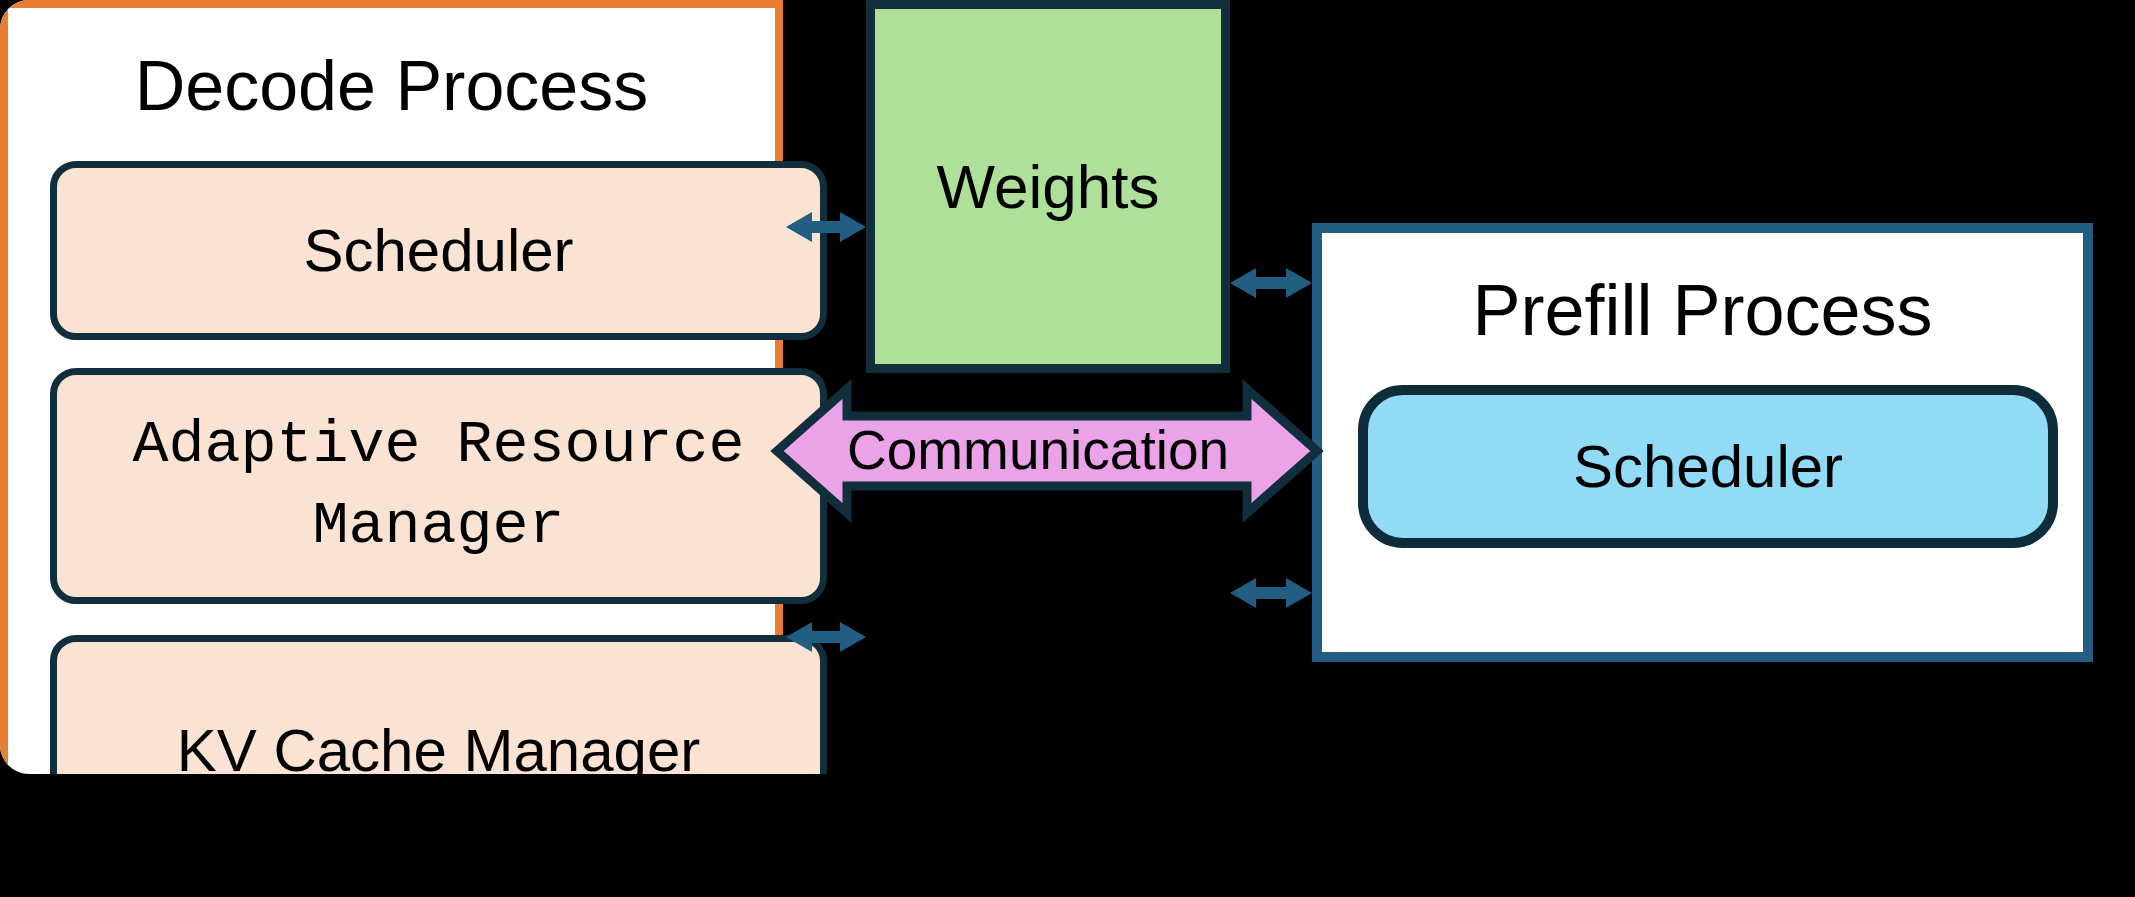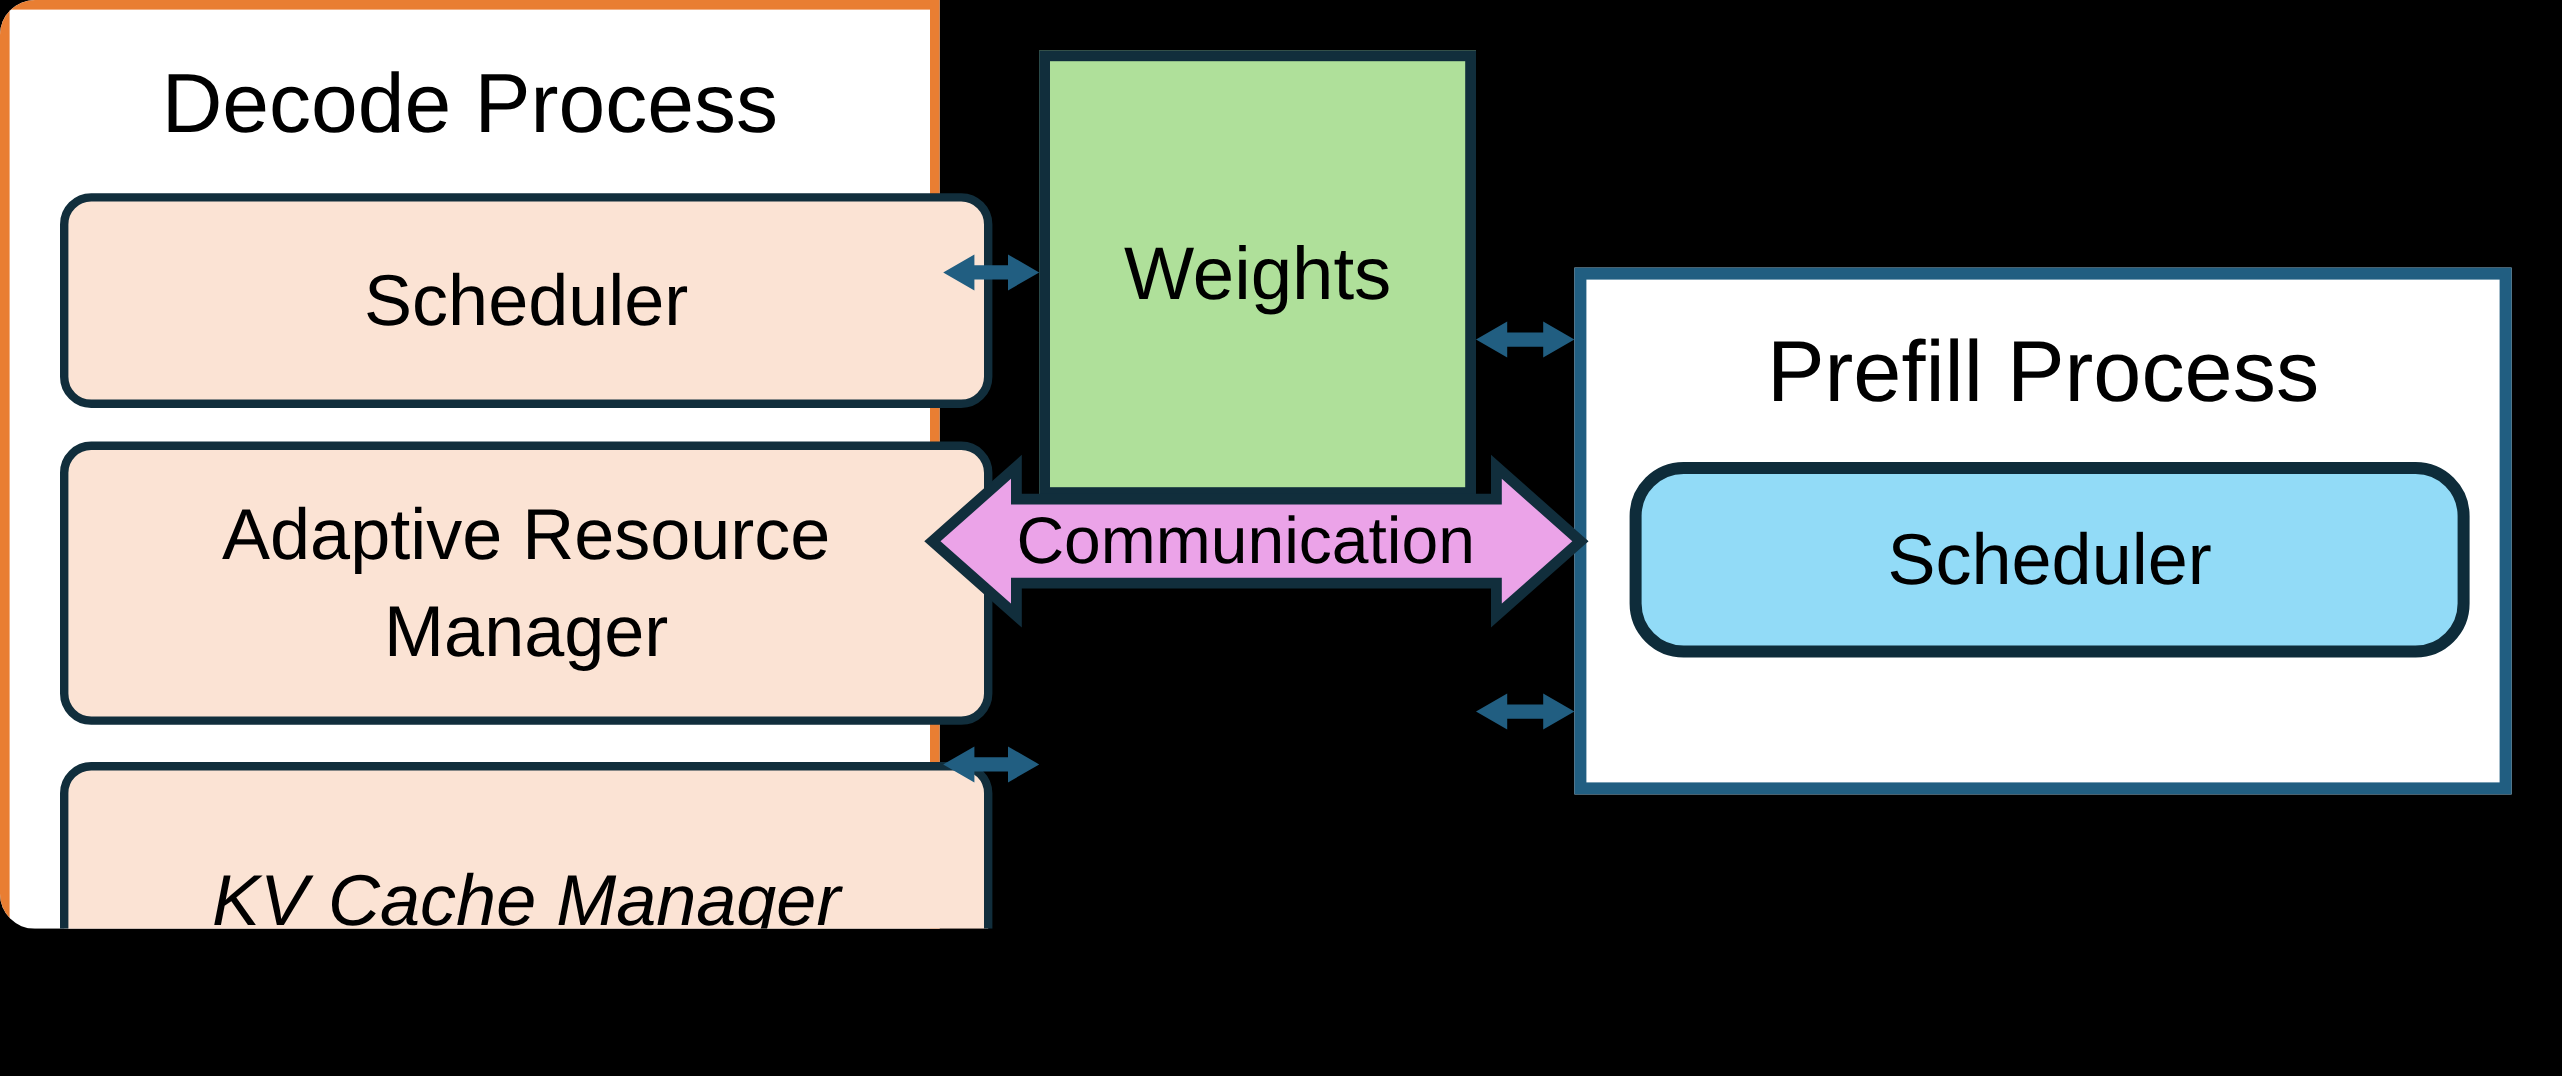--- a/index.html
+++ b/index.html
@@ -9,26 +9,26 @@
   }
   .box{position:absolute;box-sizing:border-box;}
   
   .decode{left:0;top:0;width:783px;height:895px;background:#ffffff;border:8px solid #e97e32;}
   .decode-title{position:absolute;left:0;top:43px;width:100%;text-align:center;
     font-size:70px;line-height:70px;}
   .module{position:absolute;left:42px;width:703px;background:#fbe3d4;
     border:7px solid #112e3c;border-radius:26px;display:flex;align-items:center;
     justify-content:center;text-align:center;font-size:60px;line-height:1.35;padding:0 30px;}
   .mod-scheduler{top:153px;height:165px;}
-  .mod-arm{top:360px;height:222px;}
-  .mod-kvm{top:627px;height:216px;font-style:italic;}
+  .mod-arm{top:360px;height:222px;font-family:Liberation Mono, monospace;}
+  .mod-kvm{top:627px;height:216px;}
   
   .resource{background:#afe09a;border:9px solid #112e3c;display:flex;align-items:center;
     justify-content:center;font-size:62px;line-height:1;}
-  .weights{left:866px;top:0;width:364px;height:373px;margin-top:42px;}
+  .weights{left:866px;top:0;width:364px;height:373px;}
   .kvcache{left:866px;top:532px;width:364px;height:363px;}
   
   .prefill{left:1312px;top:223px;width:781px;height:439px;background:#ffffff;border:10px solid #215e81;}
   .prefill-title{position:absolute;left:0;top:42px;width:100%;text-align:center;
     font-size:72px;line-height:70px;}
   .blue-module{position:absolute;left:36px;top:152px;width:700px;height:163px;
     box-sizing:border-box;background:#92dbf7;border:10px solid #0e2c3a;border-radius:45px;
     display:flex;align-items:center;justify-content:center;font-size:60px;line-height:1;}
   
   .overlay{position:absolute;left:0;top:0;width:2135px;height:897px;z-index:5;pointer-events:none;}

